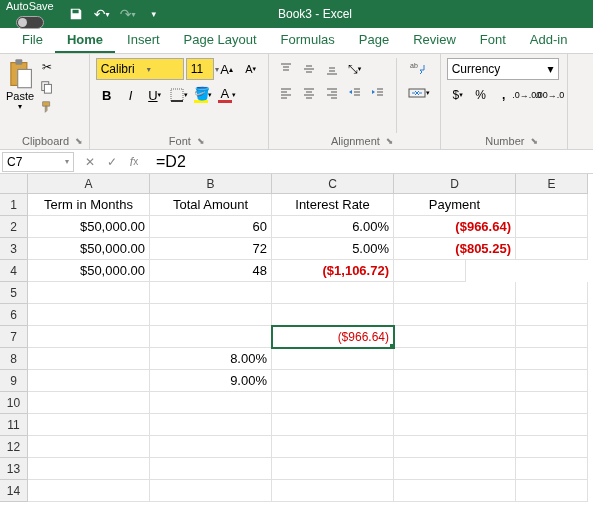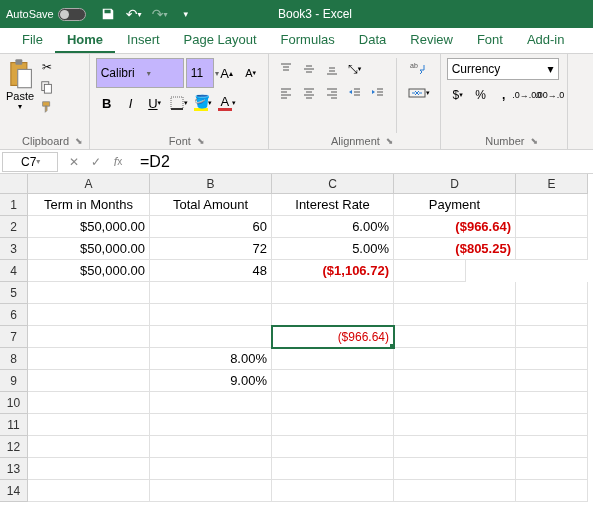--- a/index.html
+++ b/index.html
@@ -1,19 +1,19 @@
 <!DOCTYPE html>
 <html><head>
 <meta charset="utf-8">
 <style>
 * { box-sizing: border-box; margin: 0; padding: 0; font-family: "Segoe UI", Arial, sans-serif; }
 body { width: 593px; height: 512px; background: #fff; overflow: hidden; font-size: 12px; }
 
 .titlebar { background: #217346; color: #fff; height: 28px; display: flex; align-items: center; padding: 0 6px; }
-.autosave { display: flex; align-items: center; gap: 4px; font-size: 11px; }
+.autosave { display: flex; align-items: center; gap: 4px; font-size: 11px; flex-direction: column; }
 .toggle { width: 28px; height: 13px; border: 1px solid #aaa; border-radius: 7px; position: relative; background: #444; }
 .toggle::after { content: ""; position: absolute; width: 9px; height: 9px; border-radius: 50%; background: #ccc; top: 1px; left: 1px; }
 .qat { display: flex; gap: 2px; margin-left: 10px; }
 .qat-btn { width: 24px; height: 24px; display: flex; align-items: center; justify-content: center; color: #fff; font-size: 14px; }
 .qat-btn svg { fill: #fff; }
 .doc-title { position: absolute; left: 50%; transform: translateX(-25%); font-size: 12px; }
 
 .tabs { background: #fff; display: flex; height: 26px; border-bottom: 1px solid #d4d4d4; padding-left: 10px; }
 .tab { padding: 4px 12px; font-size: 13px; color: #217346; cursor: pointer; }
 .tab.active { border-bottom: 2px solid #217346; font-weight: 600; }
@@ -24,36 +24,36 @@
 .group-label { text-align: center; font-size: 11px; color: #666; padding: 2px 0; display: flex; justify-content: center; gap: 6px; align-items: center; margin-left: 16px; }
 .group-label .launcher { font-size: 9px; color: #888; }
 
 .clip-col1 { display: flex; flex-direction: column; align-items: center; }
 .paste-icon { width: 28px; height: 32px; }
 .paste-lbl { font-size: 11px; }
 .clip-col2 { display: flex; flex-direction: column; gap: 2px; }
 .smbtn { width: 20px; height: 18px; display: flex; align-items: center; justify-content: center; }
 
 .font-row { display: flex; gap: 2px; align-items: center; }
-.font-sel { border: 1px solid #ababab; background: #c4b5fd; height: 30px; font-size: 12px; padding: 0 4px; display: flex; align-items: center; gap: 12px; }
+.font-sel { border: 1px solid #ababab; background: #fde047; height: 22px; font-size: 12px; padding: 0 4px; display: flex; align-items: center; gap: 12px; }
 .font-sel .dd { font-size: 8px; color: #666; }
 .font-name { width: 88px; }
 .font-size { width: 28px; justify-content: space-between; }
 .fbtn { width: 22px; height: 22px; display: flex; align-items: center; justify-content: center; font-size: 13px; }
 .underline-color { border-bottom: 3px solid #d13438; width: 14px; text-align: center; line-height: 12px; }
 .fill-color { border-bottom: 3px solid #fff200; width: 14px; text-align: center; line-height: 12px; }
 
 .align-rows { display: flex; flex-direction: column; gap: 2px; }
 .align-row { display: flex; gap: 1px; }
 .abtn { width: 22px; height: 22px; display: flex; align-items: center; justify-content: center; }
 .num-sel { border: 1px solid #ababab; background: #fff; height: 22px; width: 112px; font-size: 12px; padding: 0 4px; display: flex; align-items: center; justify-content: space-between; }
 .num-row { display: flex; gap: 1px; }
 
 .formula-bar { display: flex; height: 24px; border-bottom: 1px solid #d4d4d4; align-items: center; background: #fff; }
-.namebox { width: 56px; border: 1px solid #ccc; margin: 2px 0 2px 2px; height: 20px; display: flex; align-items: center; padding: 0 18px; font-size: 12px; justify-content: space-between; }
+.namebox { width: 72px; border: 1px solid #ccc; margin: 2px 0 2px 2px; height: 20px; display: flex; align-items: center; padding: 0 4px; font-size: 12px; justify-content: space-between; }
 .fx-btns { display: flex; gap: 2px; margin: 0 6px; }
 .fx-btn { width: 20px; height: 20px; display: flex; align-items: center; justify-content: center; color: #888; font-size: 12px; }
 .formula-input { flex: 1; padding: 0 6px; font-size: 16px; }
 
 .grid { display: flex; }
 .corner { width: 28px; height: 20px; background: #f0f0f0; border-right: 1px solid #ccc; border-bottom: 1px solid #ccc; }
 .col-headers { display: flex; }
 .ch { height: 20px; background: #f0f0f0; border-right: 1px solid #ccc; border-bottom: 1px solid #ccc; text-align: center; font-size: 12px; line-height: 20px; color: #333; }
 .row-headers { display: flex; flex-direction: column; }
 .rh { width: 28px; background: #f0f0f0; border-right: 1px solid #ccc; border-bottom: 1px solid #ccc; text-align: center; font-size: 12px; color: #333; }
@@ -92,21 +92,21 @@
   </div>
   <div class="doc-title">Book3  -  Excel</div>
 </div>
 
 <div class="tabs">
   <div class="tab">File</div>
   <div class="tab active">Home</div>
   <div class="tab">Insert</div>
   <div class="tab">Page Layout</div>
   <div class="tab">Formulas</div>
-  <div class="tab">Data</div>
+  <div class="tab">Page</div>
   <div class="tab">Review</div>
   <div class="tab">Font</div>
   <div class="tab">Add-in</div>
 </div>
 
 <div class="ribbon">
   <div class="group">
     <div class="group-body">
       <div class="clip-col1">
         <svg class="paste-icon" viewBox="0 0 24 28">

